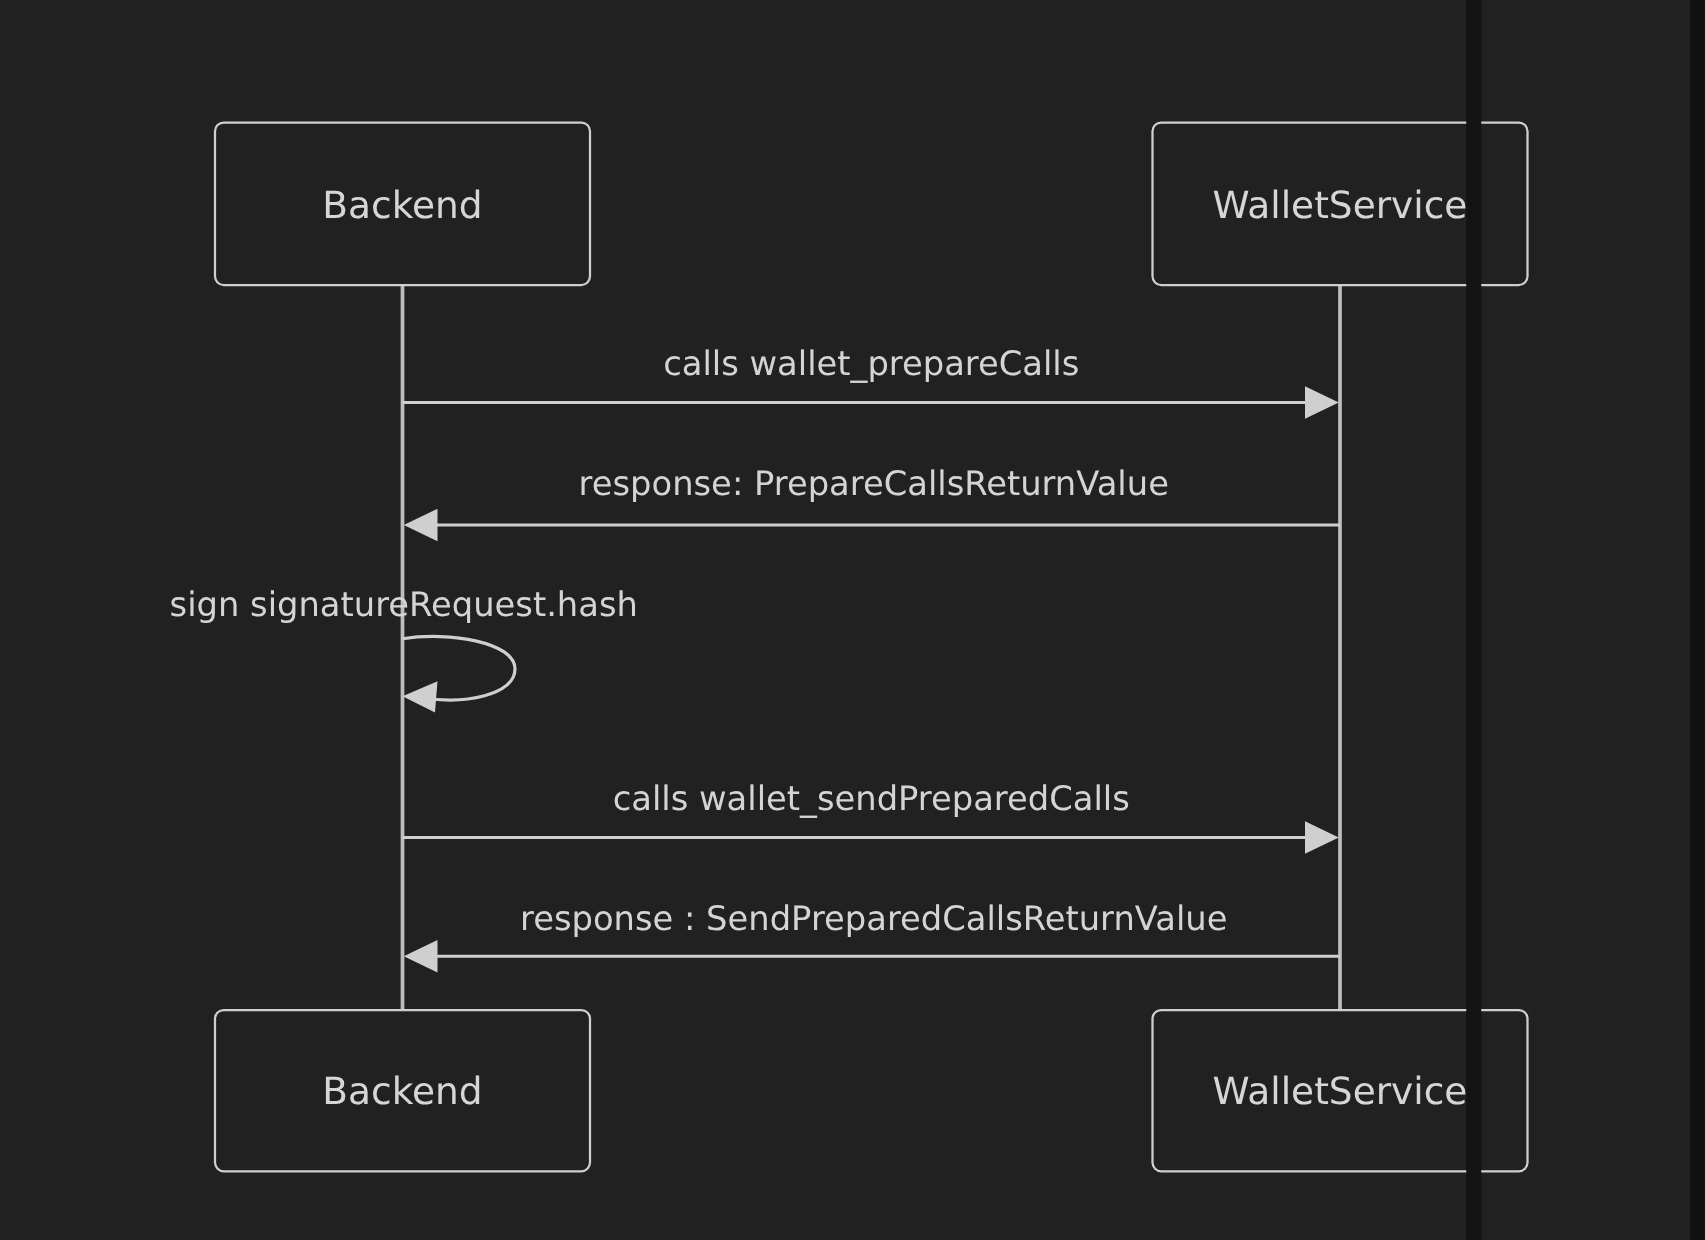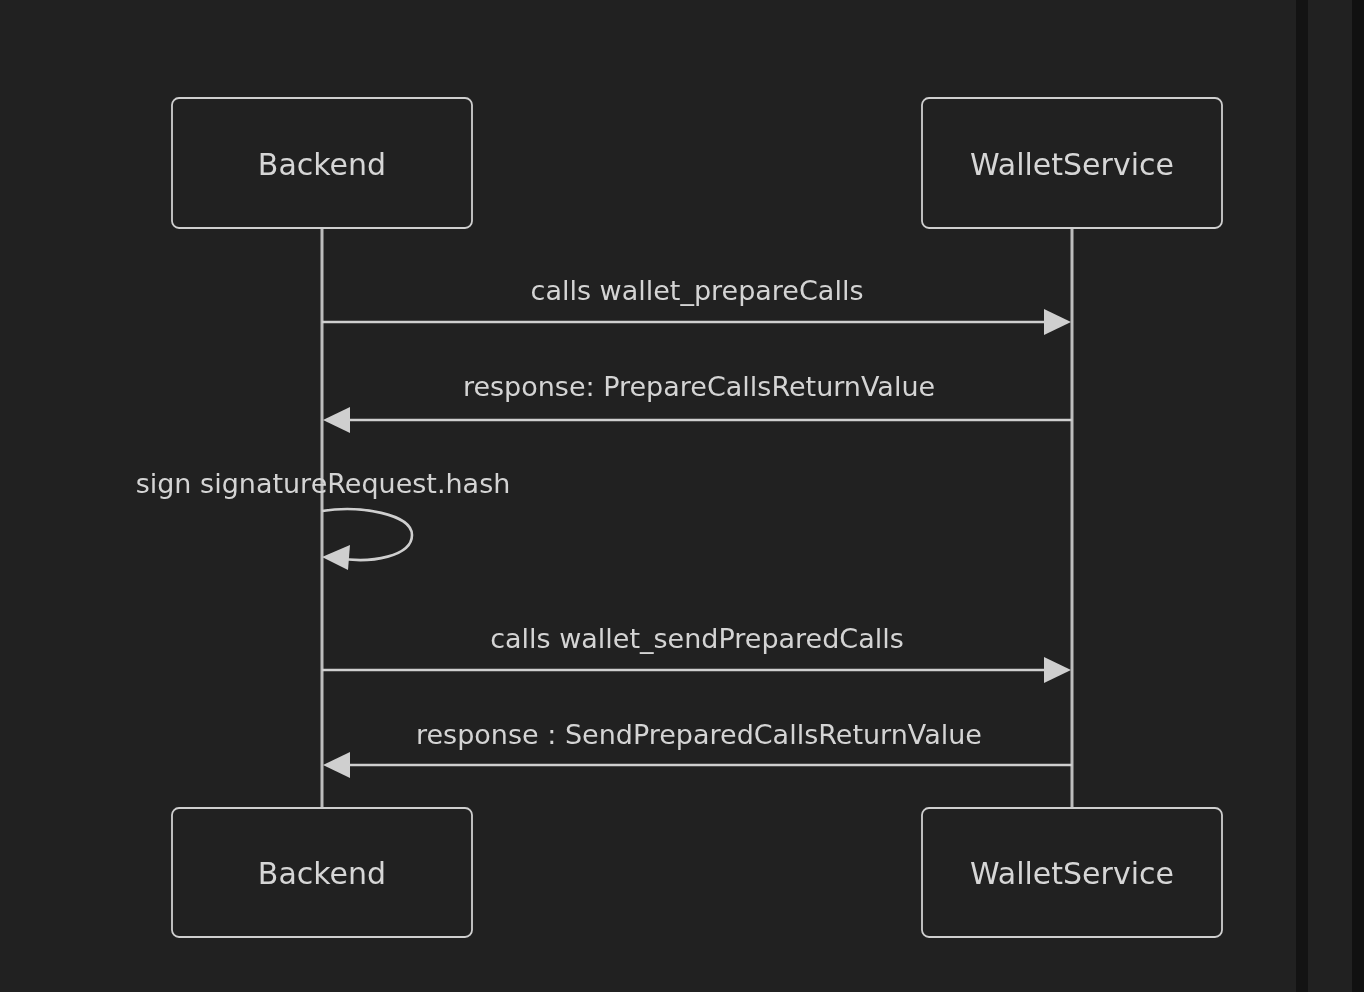--- a/index.html
+++ b/index.html
@@ -9,21 +9,21 @@
     background: #111111;
   }
   body {
     width: 1364px;
     height: 992px;
     overflow: hidden;
     font-family: "DejaVu Sans", "Liberation Sans", sans-serif;
   }
   #canvas {
     position: relative;
-    width: 1308px;
+    width: 1185px;
     height: 992px;
     background: #1f1f1f;
   }
   #diagram-surface {
     position: absolute;
     left: 0;
     top: 0;
     width: 1352px;
     height: 992px;
     background: #212121;

